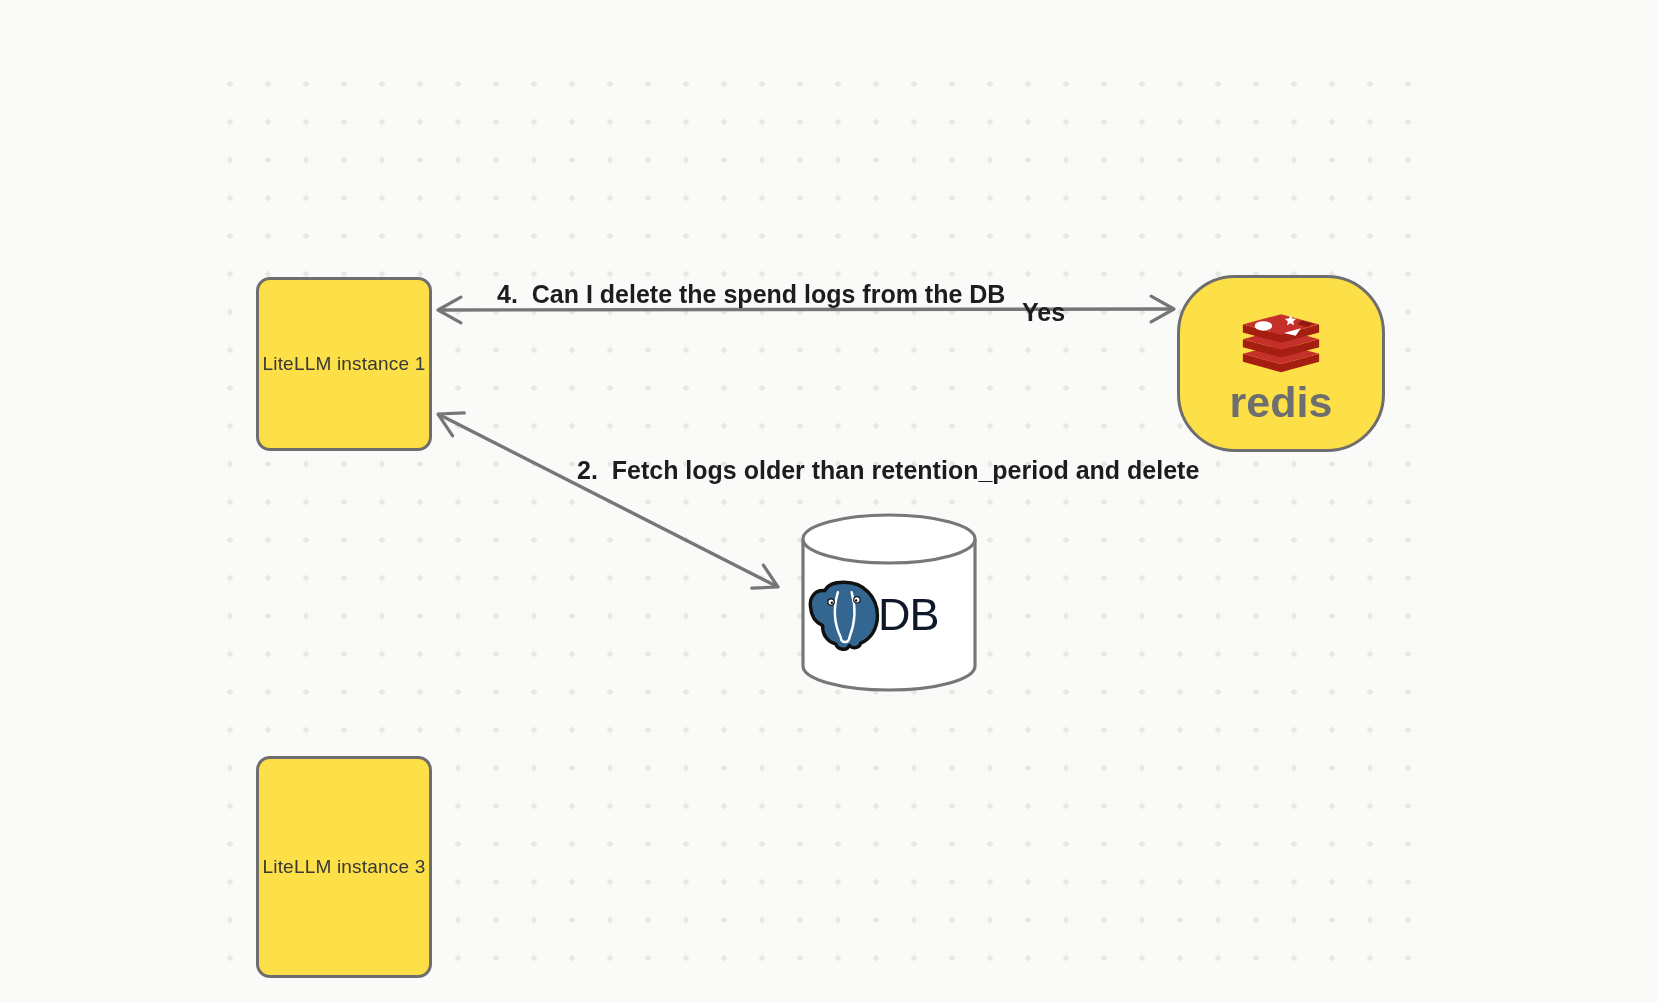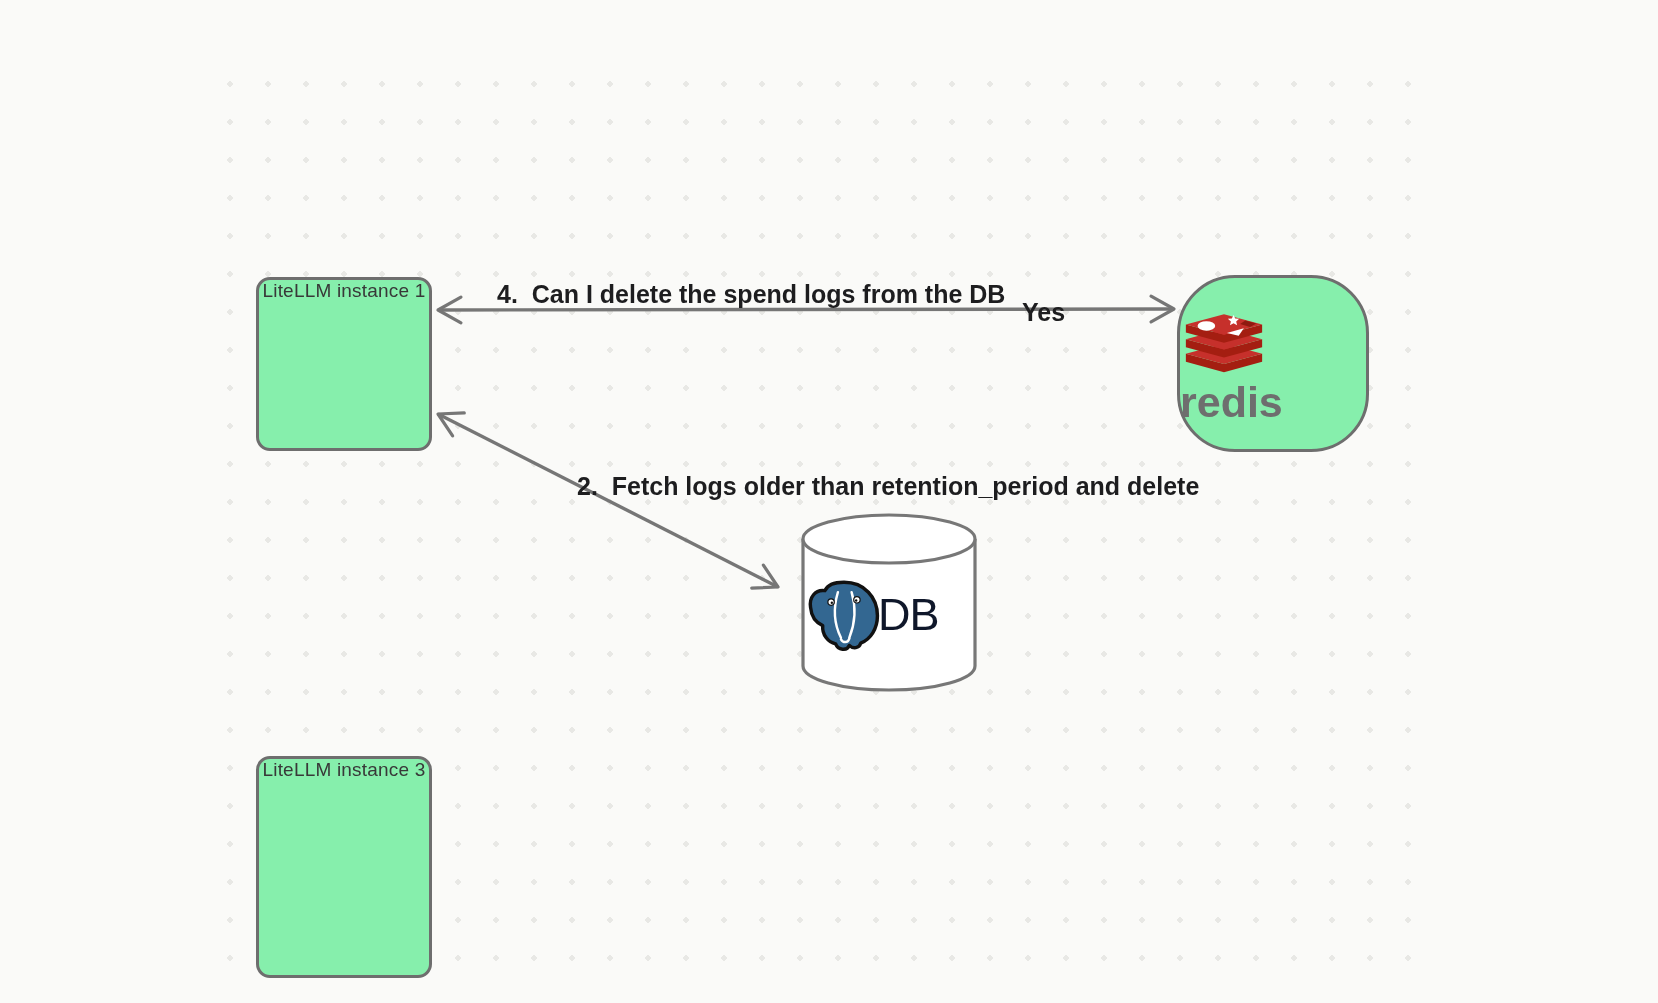--- a/index.html
+++ b/index.html
@@ -10,50 +10,50 @@
   }
   .dots{
     position:absolute;left:211px;top:65px;width:1218px;height:900px;
     background-image:radial-gradient(circle, #E8E8E5 0 2.6px, transparent 2.8px);
     background-size:38px 38px;
     background-position:0 0;
     z-index:1;
   }
   .arrow-layer{position:absolute;left:0;top:0;z-index:2;pointer-events:none;}
   .node{
-    position:absolute;background:#86efac;border:3px solid #6E6E6E;
-    display:flex;justify-content:center;
+    position:absolute;background:#fde047;border:3px solid #6E6E6E;
+    display:flex;align-items:center;justify-content:center;
     box-sizing:border-box;z-index:3;
   }
   .box{width:176px;height:174px;border-radius:14px;}
   .box span{font-size:19px;color:#383838;letter-spacing:0.2px;}
   #box1{left:256px;top:277px;}
   #box2{left:256px;top:513px;}
   #box3{left:256px;top:756px;height:222px;}
   .redis-node{
-    left:1177px;top:275px;width:192px;height:177px;border-radius:58px;
+    left:1177px;top:275px;width:208px;height:177px;border-radius:58px;
     flex-direction:column;gap:3px;padding-top:6px;
   }
   .redis-word{
     font-size:43px;font-weight:700;color:#6E6E6E;line-height:1;
     letter-spacing:0px;margin-top:-2px;
   }
   .cyl-wrap{position:absolute;left:794px;top:511px;width:190px;height:186px;z-index:3;}
   .db-content{
     position:absolute;left:806px;top:577px;z-index:4;
     display:flex;align-items:center;
   }
   .db-text{font-size:45px;color:#0f172a;letter-spacing:-1px;margin-left:-4px;}
   .flow-label{
     position:absolute;z-index:5;font-size:25px;font-weight:700;color:#1D1D1F;
     line-height:1.1;white-space:pre;
   }
   #label1{left:497px;top:281px;}
   #label-yes{left:1022px;top:299px;}
-  #label2{left:577px;top:457px;margin-top:16px;}
+  #label2{left:577px;top:457px;}
 </style>
 </head>
 <body>
 
 <div class="canvas">
 
   <div class="dots"></div>
 
   <svg class="arrow-layer" width="1658" height="1003" viewBox="0 0 1658 1003">
     <defs>

